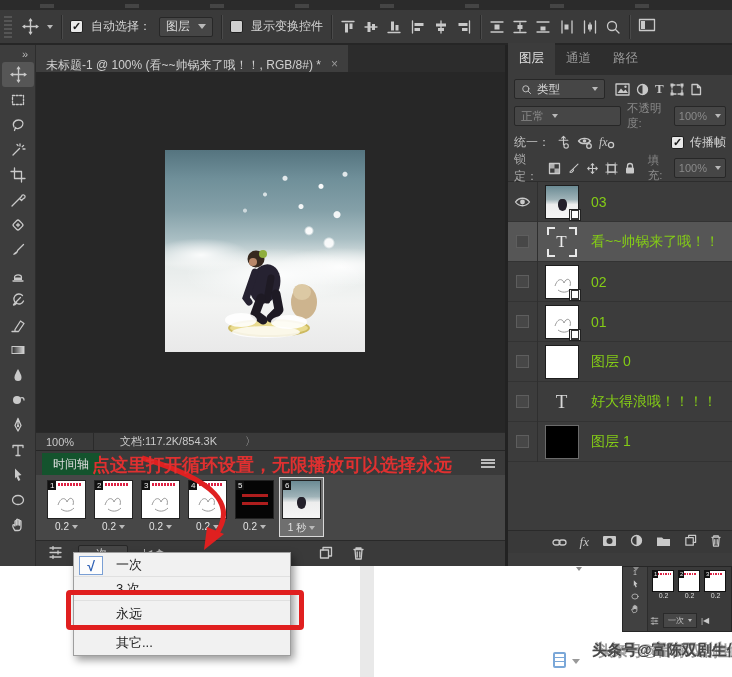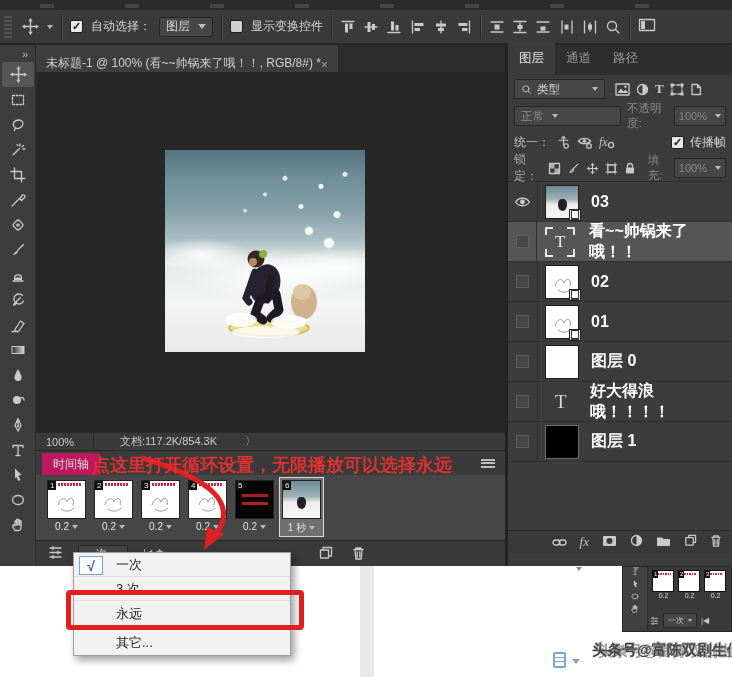--- a/index.html
+++ b/index.html
@@ -26,21 +26,21 @@
 
   
   .toolbox { position:absolute; left:0; top:45px; width:36px; height:521px; background:#3d3d3d; border-right:1px solid #2d2d2d; }
   .toolbox .collapse { color:#b9b9b9; font-size:11px; text-align:right; padding:3px 8px 2px 0; letter-spacing:-1px; }
   .tool { width:36px; height:25px; display:flex; align-items:center; justify-content:center; }
   .tool.active { background:#565656; border-radius:3px; width:32px; margin-left:2px; }
   .tool svg { display:block; }
 
   
   .tabbar { position:absolute; left:36px; top:45px; width:469px; height:27px; background:#2c2c2c; display:flex; }
-  .doc-tab { height:27px; background:#3e3e3e; color:#cfcfcf; font-size:12px; display:flex; align-items:flex-end; padding:0 10px; }
+  .doc-tab { height:27px; background:#3e3e3e; color:#cfcfcf; font-size:12px; display:flex; align-items:flex-start; gap:10px; padding:12px 10px; }
   .doc-tab .close { color:#9a9a9a; font-size:12px; }
   .canvas { position:absolute; left:36px; top:72px; width:469px; height:360px; background:#272727; }
 
   .surf { position:absolute; left:129px; top:78px; width:200px; height:202px; overflow:hidden;
      background:linear-gradient(180deg,#55747f 0%,#6f8f99 14%,#84a0a8 30%,#a9bec3 44%,#e6ebea 56%,#f3f4f3 76%,#e9e9e9 100%); }
   .surf .spray { position:absolute; inset:0;
      background:
        radial-gradient(circle at 78% 18%, rgba(255,255,255,.95) 0 2px, transparent 3px),
        radial-gradient(circle at 68% 28%, rgba(255,255,255,.9) 0 2px, transparent 3px),
        radial-gradient(circle at 86% 32%, rgba(255,255,255,.9) 0 3px, transparent 4px),
@@ -56,21 +56,21 @@
   .surf svg { position:absolute; left:46px; top:92px; }
 
   
   .statusbar { position:absolute; left:36px; top:432px; width:469px; height:18px; background:#3a3a3a; border-top:1px solid #2a2a2a;
      display:flex; align-items:center; color:#c9c9c9; font-size:11px; }
   .statusbar .zoombox { width:58px; padding-left:10px; border-right:1px solid #2a2a2a; height:100%; display:flex; align-items:center; }
   .statusbar .docbox { padding-left:26px; }
   .statusbar .chev { margin-left:28px; color:#aaa; }
 
   .tl-header { position:absolute; left:36px; top:450px; width:469px; height:25px; background:#3a3a3a; border-top:1px solid #262626; }
-  .tl-tab { position:absolute; left:6px; top:2px; height:23px; background:#be185d; color:#dedede; font-size:12px;
+  .tl-tab { position:absolute; left:6px; top:2px; height:23px; background:#14532d; color:#dedede; font-size:12px;
      display:flex; align-items:center; padding:0 11px; }
   .tl-menu-icon { position:absolute; right:10px; top:8px; width:14px; height:9px;
      background:repeating-linear-gradient(180deg,#bdbdbd 0 2px,transparent 2px 3.5px); }
   .annotation { position:absolute; left:92px; top:453px; width:380px; color:#e03030; font-size:18px; font-weight:bold; z-index:6; }
 
   .tl-frames { position:absolute; left:36px; top:475px; width:469px; height:65px; background:#474747; display:flex; gap:4px; padding:3px 0 0 9px; }
   .frame { width:43px; height:58px; display:flex; flex-direction:column; align-items:center; }
   .frame.selected { background:#6f6f6f; outline:1px solid #d9d9d9; }
   .fthumb { position:relative; width:39px; height:39px; background:#fff; border:1px solid #222; margin-top:2px; }
   .fthumb .num { position:absolute; left:0; top:0; background:#111; color:#eee; font-size:8px; line-height:9px; padding:0 2px; }
@@ -115,21 +115,21 @@
   .badge { position:absolute; right:-3px; bottom:-3px; width:12px; height:12px; background:#e9e9e9; border:1px solid #222;
      display:flex; align-items:center; justify-content:center; }
   .badge::after { content:""; width:6px; height:7px; border:1px solid #333; border-bottom-width:2px; background:#fff; }
   .tbox { position:relative; width:30px; height:30px; display:flex; align-items:center; justify-content:center; color:#ececec; font-size:17px; font-family:"Liberation Serif",serif; }
   .tbox i { position:absolute; width:8px; height:8px; border:2px solid #e8e8e8; }
   .tbox i.tl { left:0; top:0; border-right:none; border-bottom:none; }
   .tbox i.tr { right:0; top:0; border-left:none; border-bottom:none; }
   .tbox i.bl { left:0; bottom:0; border-right:none; border-top:none; }
   .tbox i.br { right:0; bottom:0; border-left:none; border-top:none; }
   .tplain { color:#d8d8d8; font-size:19px; font-family:"Liberation Serif",serif; }
-  .lname { color:#ffffff; font-size:16px; margin-left:6px;font-weight:bold; }
+  .lname { color:#84cc16; font-size:14px; margin-left:6px; }
   .lfill { height:68px; }
   .rbottom { height:23px; background:#393939; border-top:1px solid #2a2a2a; display:flex; align-items:center; justify-content:flex-end; gap:13px; padding-right:10px; }
 
   
   .arrow-svg { position:absolute; left:100px; top:450px; z-index:5; }
   .loopmenu { position:absolute; left:73px; top:552px; width:218px; background:#f1f1f1; border:1px solid #9e9e9e;
      box-shadow:3px 4px 8px rgba(0,0,0,.4); z-index:8; font-size:13px; color:#1c1c1c; }
   .loopmenu .item { height:24px; display:flex; align-items:center; padding-left:42px; border-bottom:1px solid #e0e0e0; }
   .loopmenu .item:last-child { border-bottom:none; }
   .loopmenu .sep { height:1px; background:#c4c4c4; margin:1px 0; }

